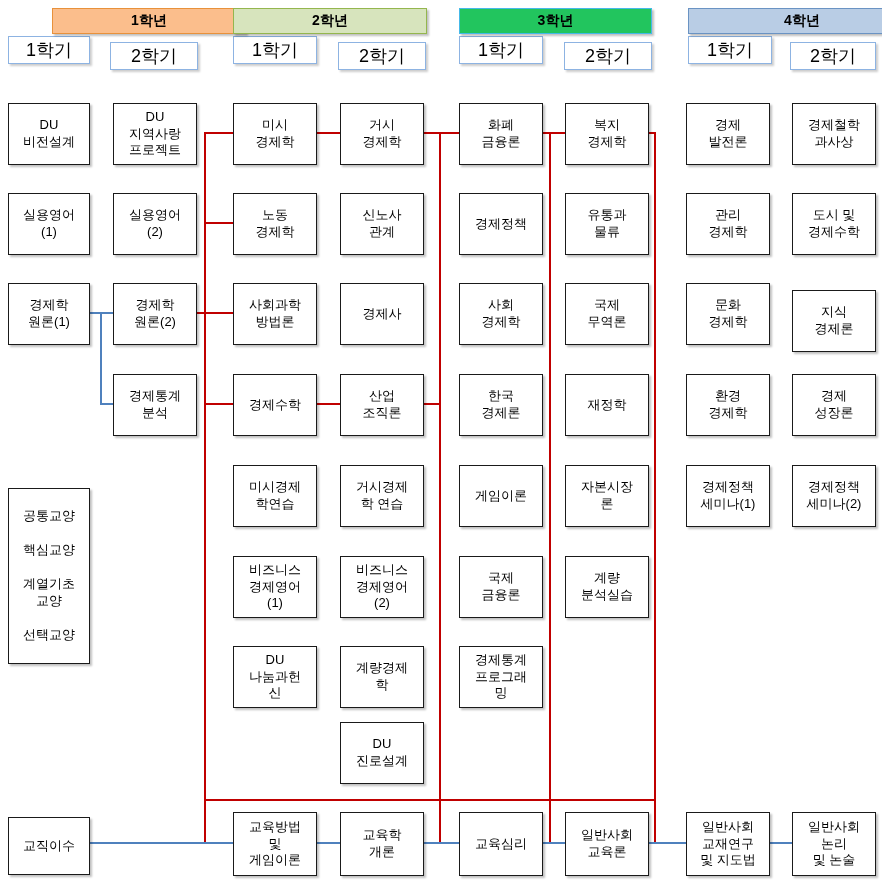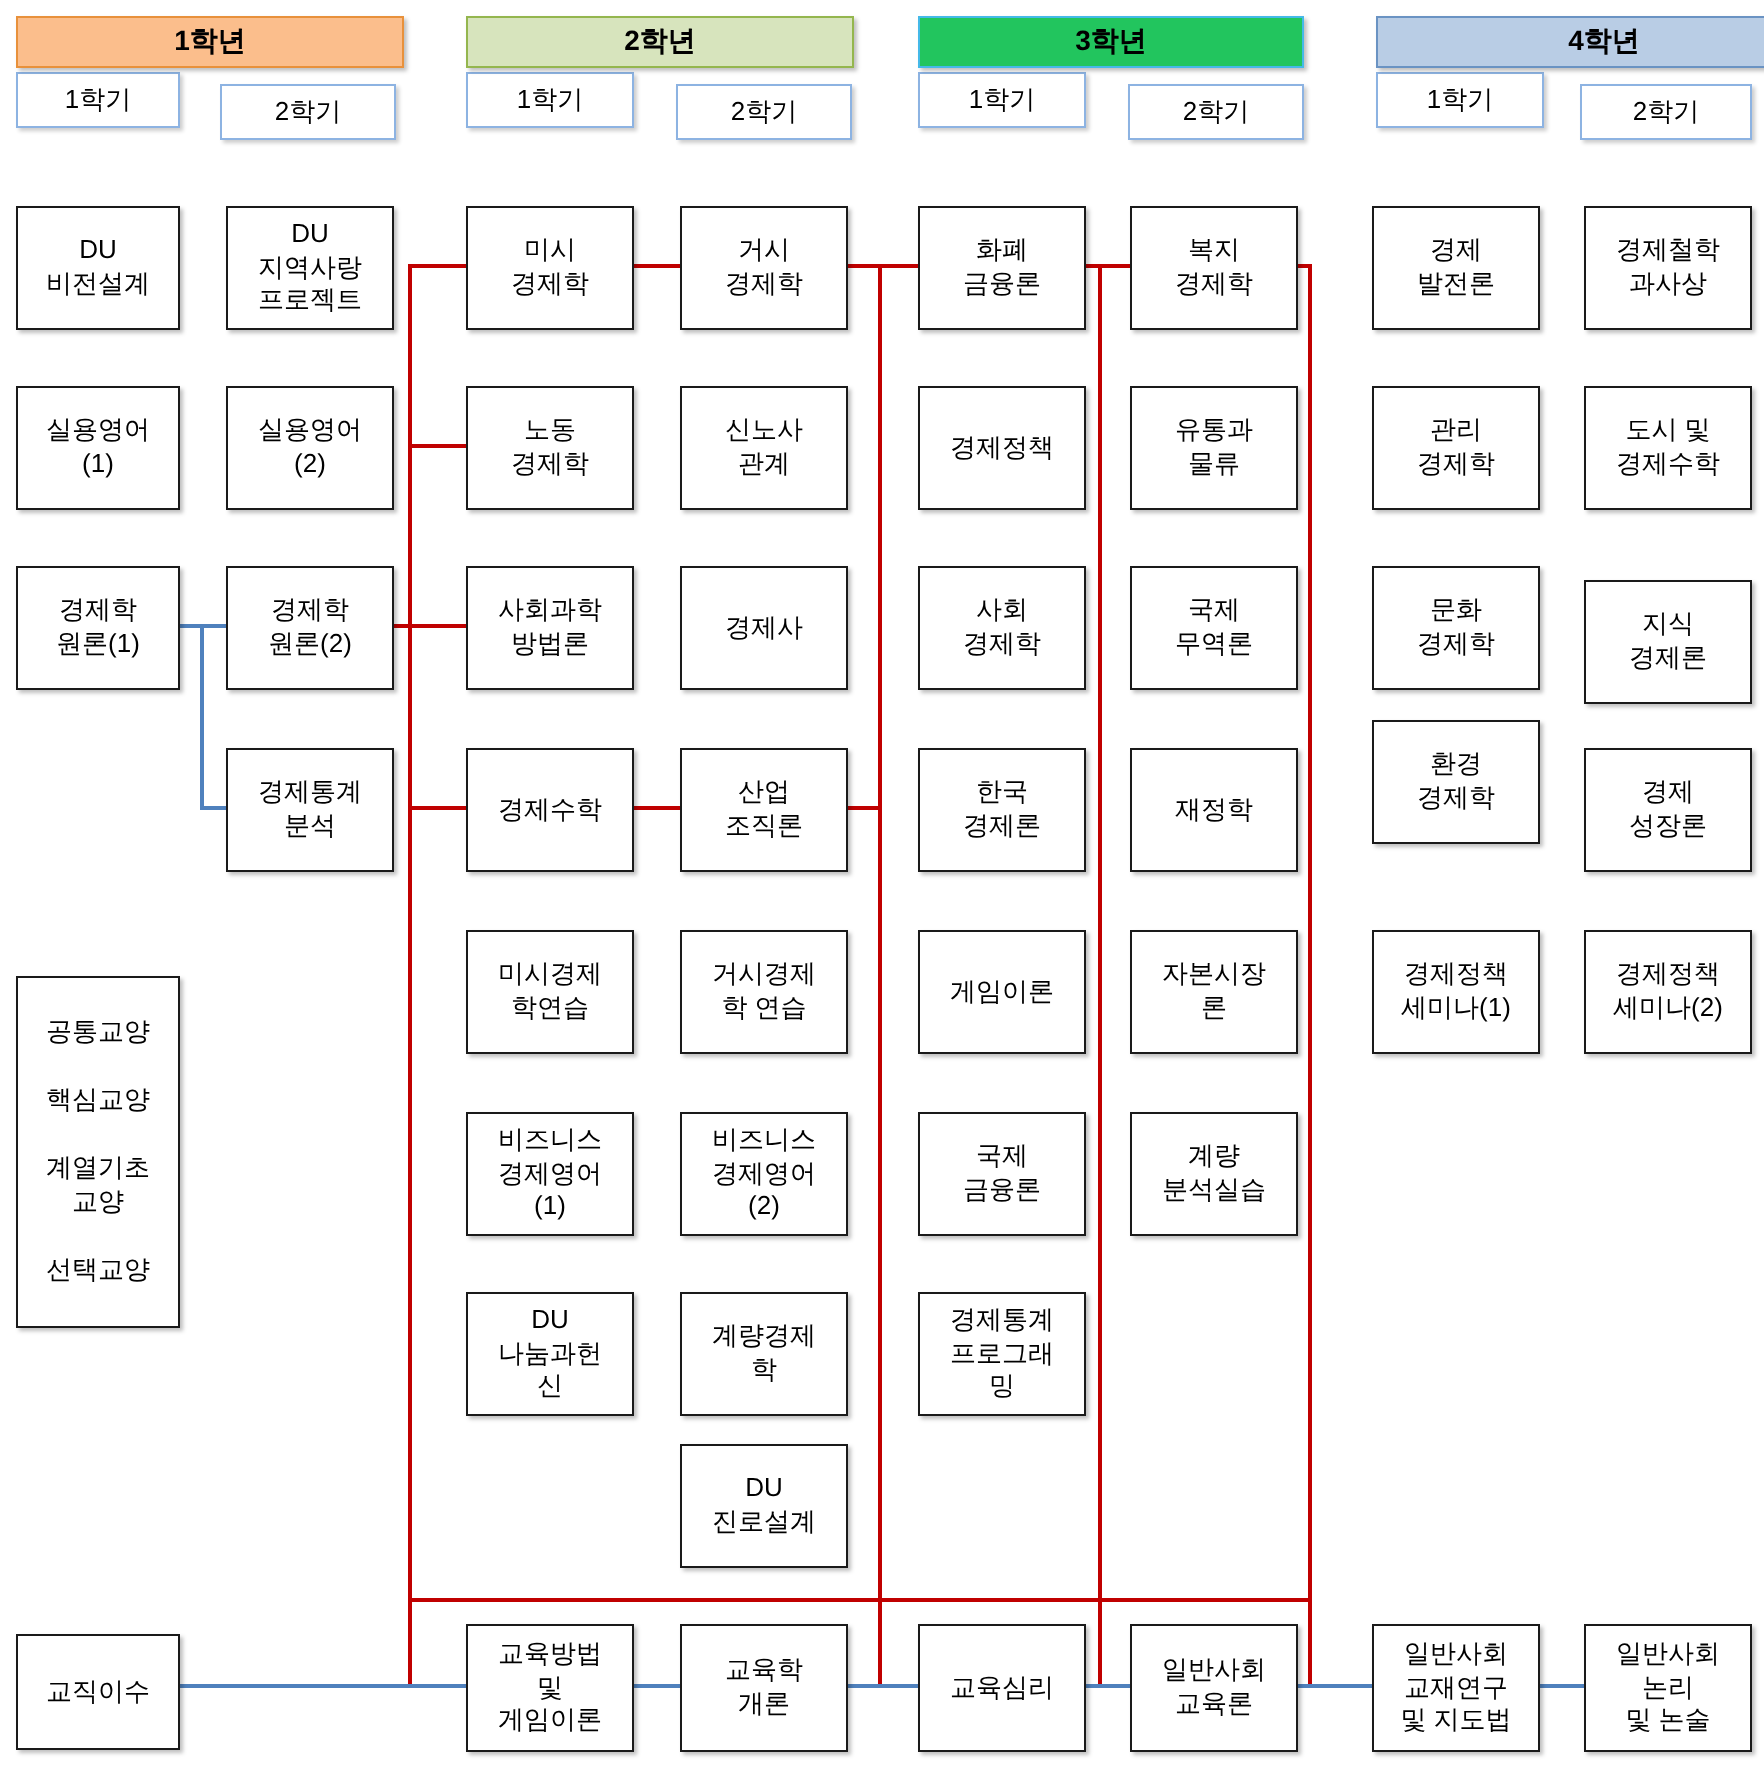--- a/index.html
+++ b/index.html
@@ -1,25 +1,25 @@
 <!DOCTYPE html>
 <html><head>
 <meta charset="utf-8">
 <style>
   html,body{margin:0;padding:0;background:#fff;}
   .canvas{position:relative;width:882px;height:886px;background:#ffffff;overflow:hidden;
           font-family:"Liberation Sans","DejaVu Sans",sans-serif;color:#000;}
   .yearhdr{position:absolute;height:24px;z-index:3;display:flex;align-items:center;justify-content:center;
            font-weight:bold;font-size:14px;border:1px solid;box-shadow:1.5px 1.5px 2px rgba(0,0,0,.25);}
-  .y1{background:#FBBE8C;border-color:#E8913B;}
+  .y1{background:#FBBE8C;border-color:#E8913B;margin-left:44px;}
   .y2{background:#D7E4BD;border-color:#94B64E;}
   .y3{background:#22c55e;border-color:#45B9E8;}
   .y4{background:#B9CDE5;border-color:#6A93C3;padding-left:17px;}
   .tab{position:absolute;height:26px;z-index:2;background:#fff;border:1px solid #8DB3E2;
-       display:flex;align-items:center;justify-content:center;font-size:13px;
+       display:flex;align-items:center;justify-content:center;font-size:18px;
        box-shadow:1.5px 1.5px 2px rgba(0,0,0,.2);}
   .box{position:absolute;width:82px;height:60px;z-index:2;background:#fff;border:1px solid #1a1a1a;
        display:flex;align-items:center;justify-content:center;text-align:center;
        font-size:13px;line-height:1.3;white-space:pre-line;
        box-shadow:1.5px 1.5px 2px rgba(0,0,0,.25);}
   .hl,.vl{position:absolute;z-index:1;}
   .hl{height:2px;} .vl{width:2px;}
   .red{background:#C00000;} .blue{background:#4F81BD;}
 </style>
 </head>
@@ -159,21 +159,21 @@
 분석실습</div>
   <div class="box" style="left:565px;top:812px;height:62px">일반사회
 교육론</div>
 
   <div class="box" style="left:686px;top:103px">경제
 발전론</div>
   <div class="box" style="left:686px;top:193px">관리
 경제학</div>
   <div class="box" style="left:686px;top:283px">문화
 경제학</div>
-  <div class="box" style="left:686px;top:360px">환경
+  <div class="box" style="left:686px;top:374px">환경
 경제학</div>
   <div class="box" style="left:686px;top:465px">경제정책
 세미나(1)</div>
   <div class="box" style="left:686px;top:812px;height:62px">일반사회
 교재연구
 및 지도법</div>
 
   <div class="box" style="left:792px;top:103px">경제철학
 과사상</div>
   <div class="box" style="left:792px;top:193px">도시 및

